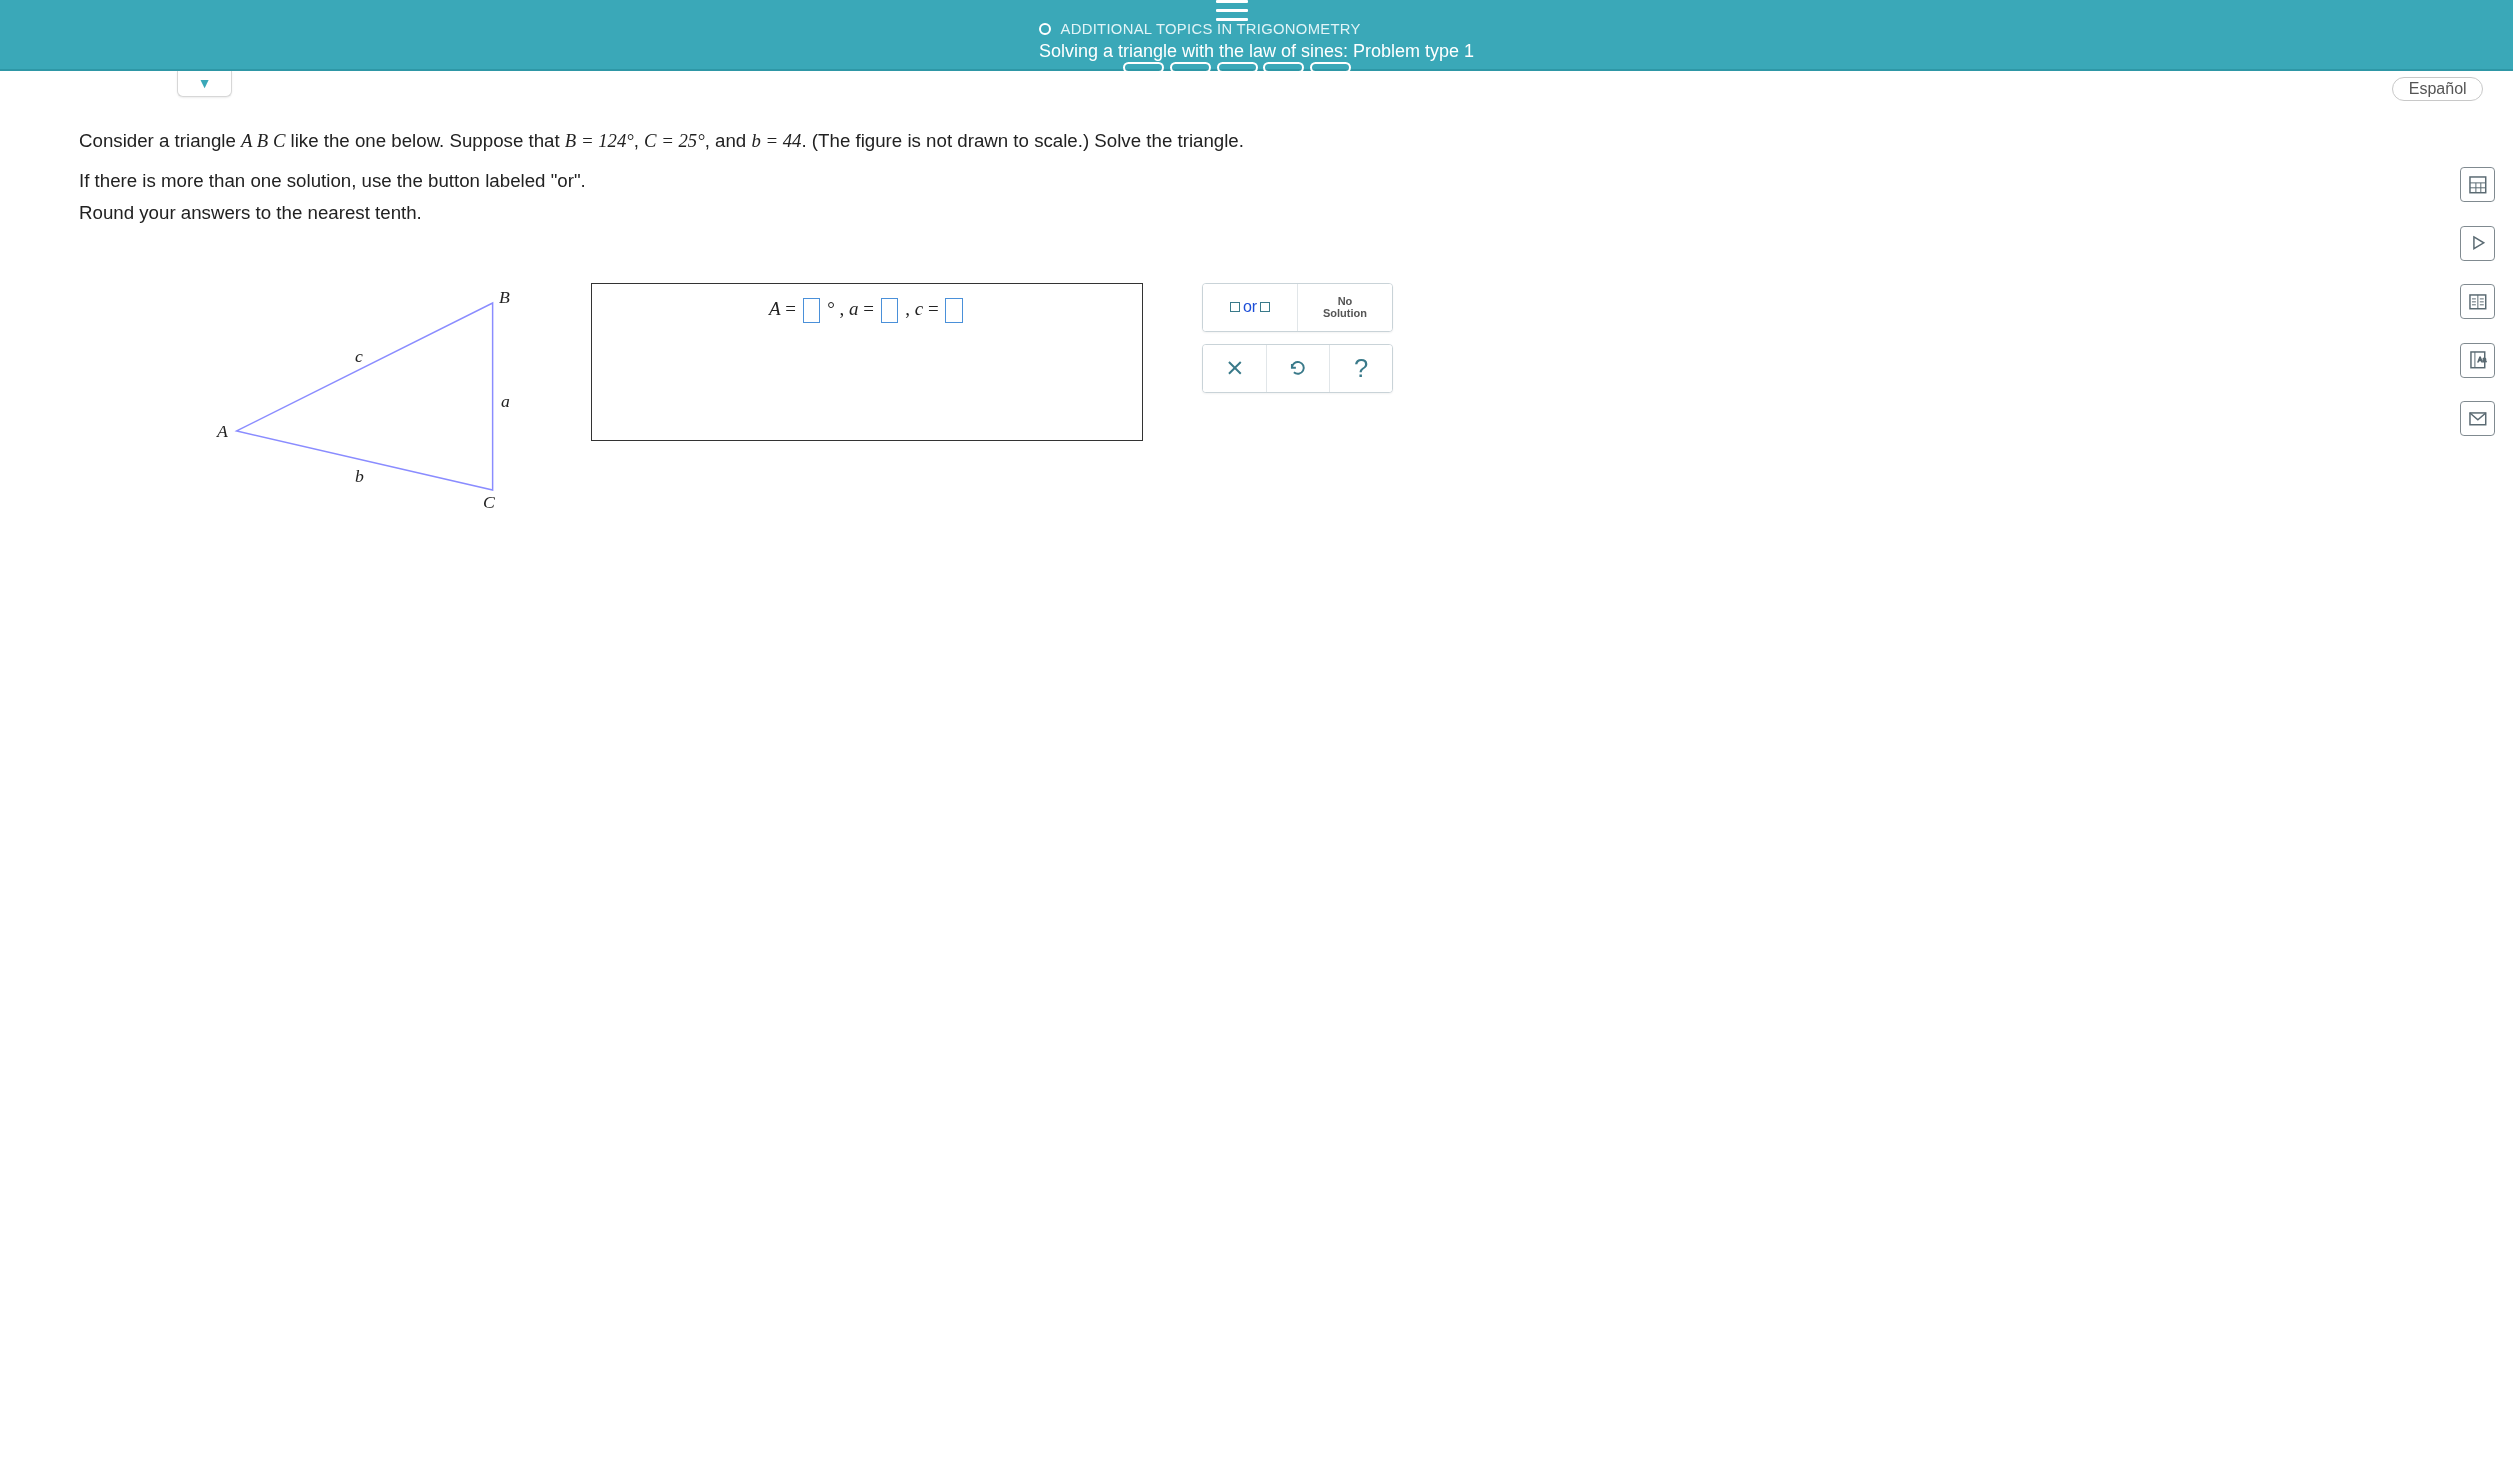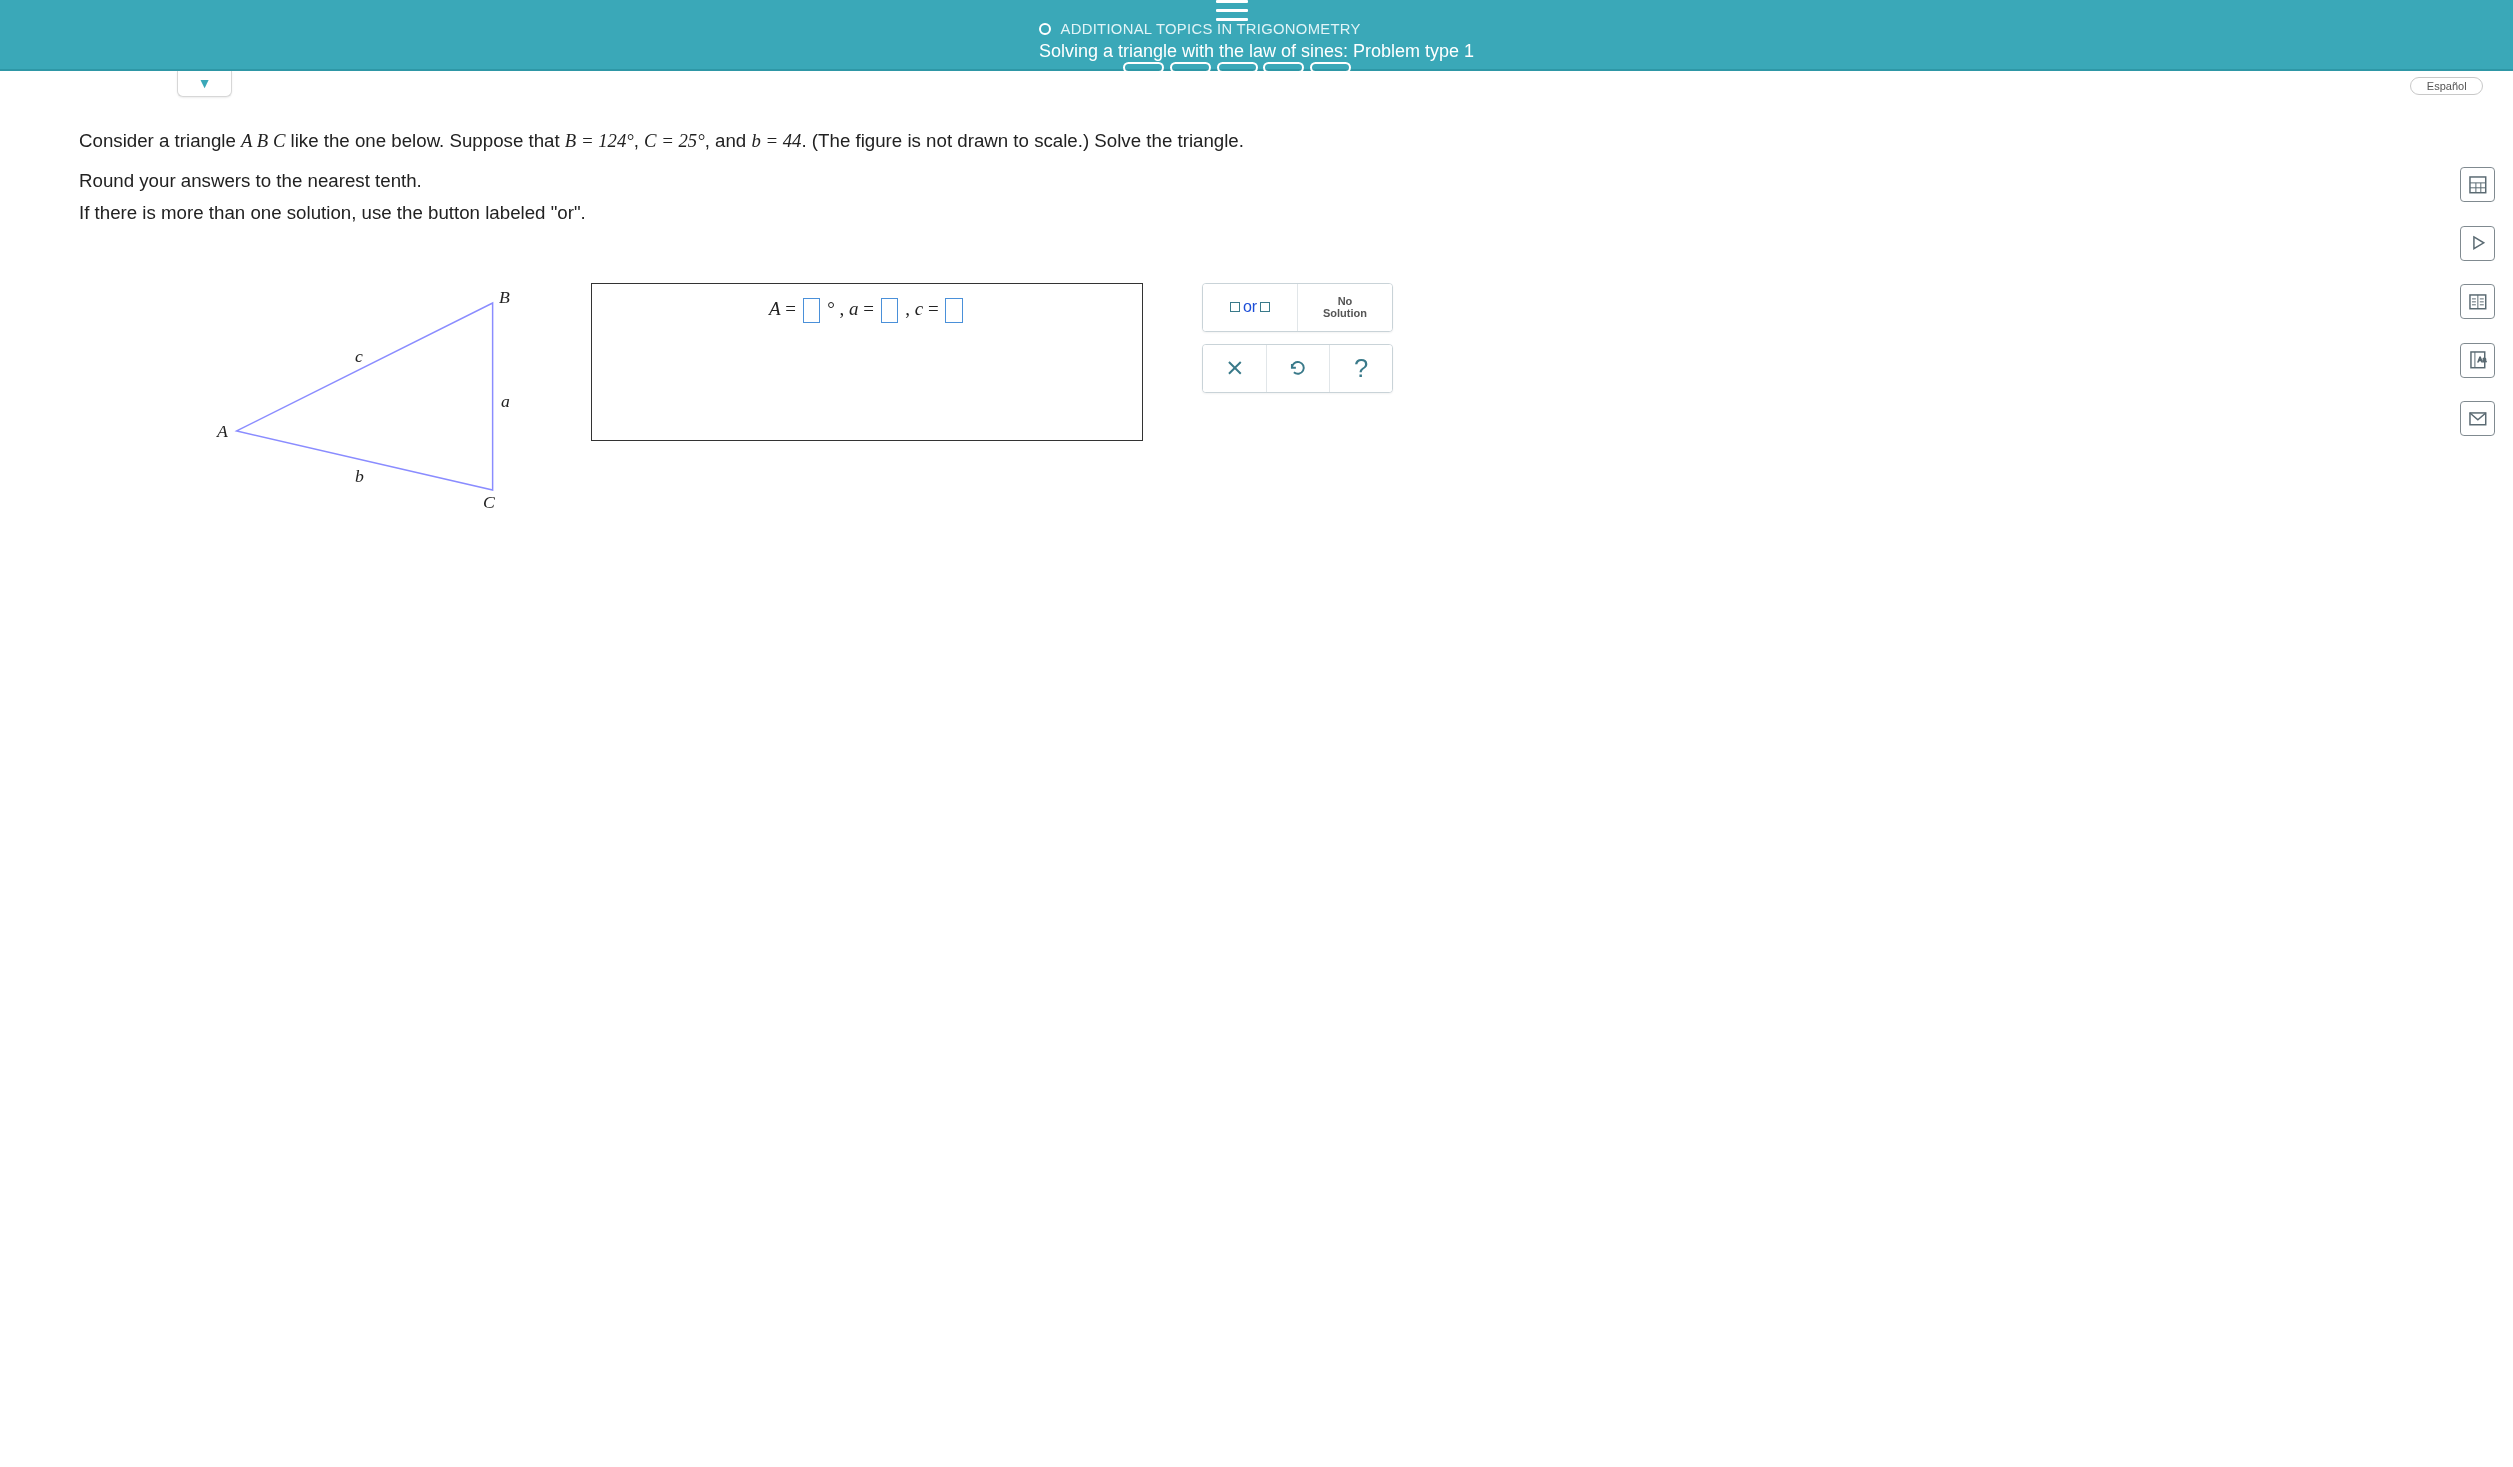--- a/index.html
+++ b/index.html
@@ -32,21 +32,21 @@
     width:55px; height:25.6px; background:#fff;
     border:1px solid #d7d7d7; border-top:none;
     border-radius:0 0 5.9px 5.9px;
     display:flex; align-items:center; justify-content:center;
     color:#3aa8b8; font-size:13.8px; cursor:pointer;
     box-shadow:0 1px 2px rgba(0,0,0,.08);
   }
   .lang-pill {
     position:absolute; right:29.6px; top:5.9px;
     border:1px solid #c8c8c8; border-radius:13.8px;
-    padding:2px 15.8px; font-size:11px; color:#555; cursor:pointer; background:#fff;
+    padding:2px 15.8px; font-size:16px; color:#555; cursor:pointer; background:#fff;
   }
   .content { padding:29.6px 79px 39px 79px; position:relative; font-size:18.7px; color:#222;}
   .question-line { margin-bottom:17.7px; font-family: Verdana, sans-serif;}
   .math-i { font-style:italic; font-family: 'Times New Roman', serif;}
   .instruct { margin-bottom:9.9px;}
   .work-area { display:flex; align-items:flex-start; gap:59px; margin-top:59px; padding-left:138px;}
   .figure { position:relative; width:315px; height:227px; flex-shrink:0;}
   .answer-box {
     border:1px solid #333; width:552px; height:158px; padding:13.8px 17.7px;
     font-family:'Times New Roman', serif; font-size:19px; position:relative;text-align:center;
@@ -111,22 +111,22 @@
   <div class="dropdown-tab">▼</div>
   <div class="lang-pill">Español</div>
 </div>
 
 <div class="content">
 
   <div class="question-line">
     <span>Consider a triangle </span><span class="math-i">A B C</span><span> like the one below. Suppose that </span><span class="math-i">B = 124°</span><span>, </span><span class="math-i">C = 25°</span><span>, and </span><span class="math-i">b = 44</span><span>. (The figure is not drawn to scale.) Solve the triangle.</span>
   </div>
 
+  <div class="instruct">If there is more than one solution, use the button labeled "or".</div>
   <div class="instruct">Round your answers to the nearest tenth.</div>
-  <div class="instruct">If there is more than one solution, use the button labeled "or".</div>
 
   <div class="work-area">
 
     <div class="figure">
       <svg width="315" height="227" viewBox="0 0 320 230">
         <polygon points="20,150 280,20 280,210" fill="none" stroke="#8a8cff" stroke-width="1.5"></polygon>
       </svg>
       <span class="tri-label" style="left:0px; top:138px;">A</span>
       <span class="tri-label" style="left:282px; top:3.9px; font-style:italic;">B</span>
       <span class="tri-label" style="left:266px; top:209px; font-style:italic;">C</span>

